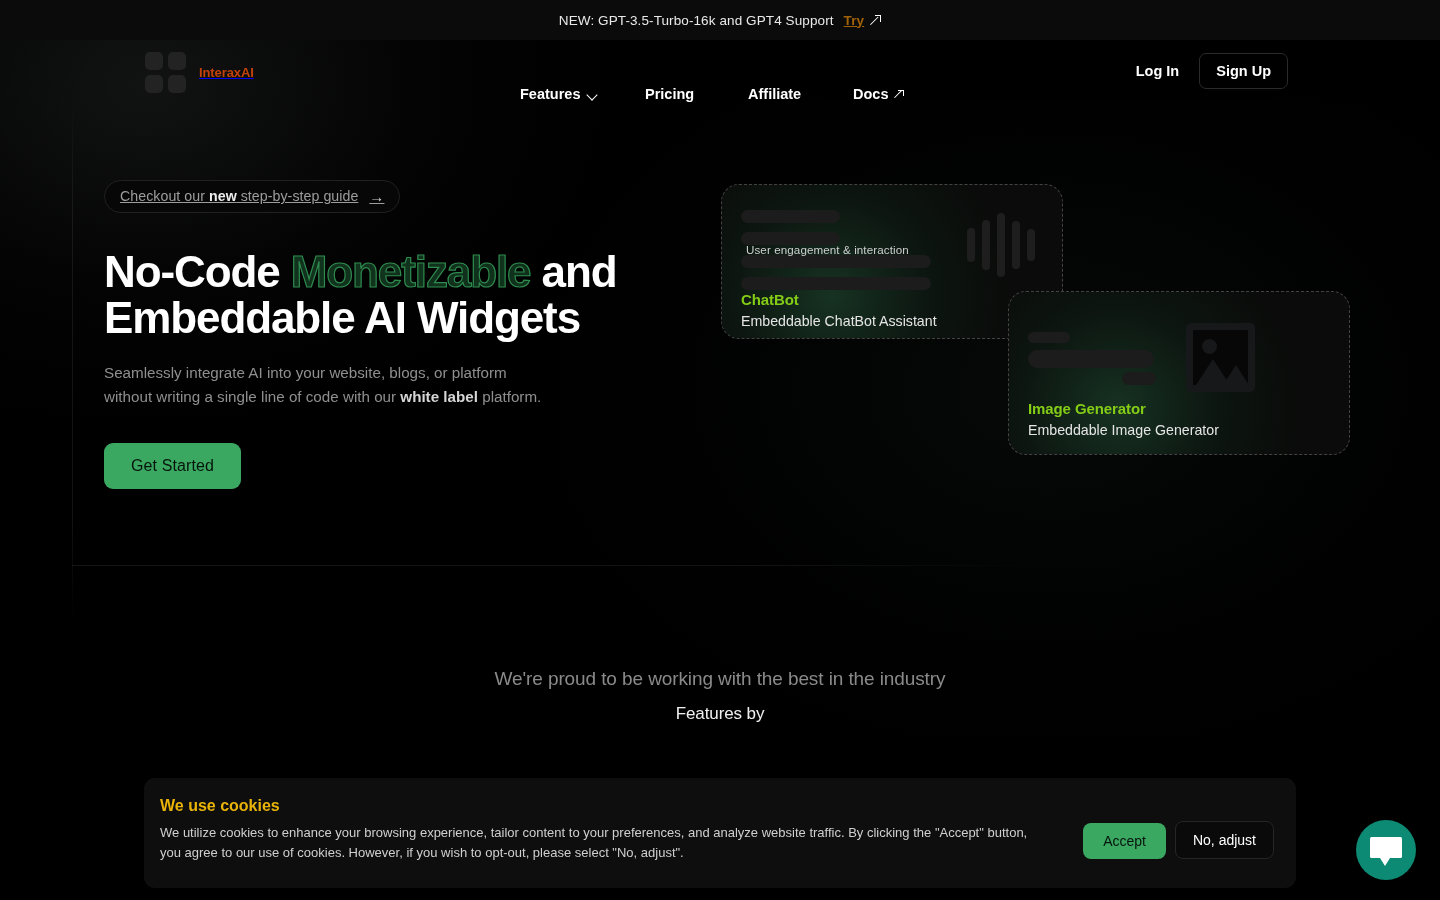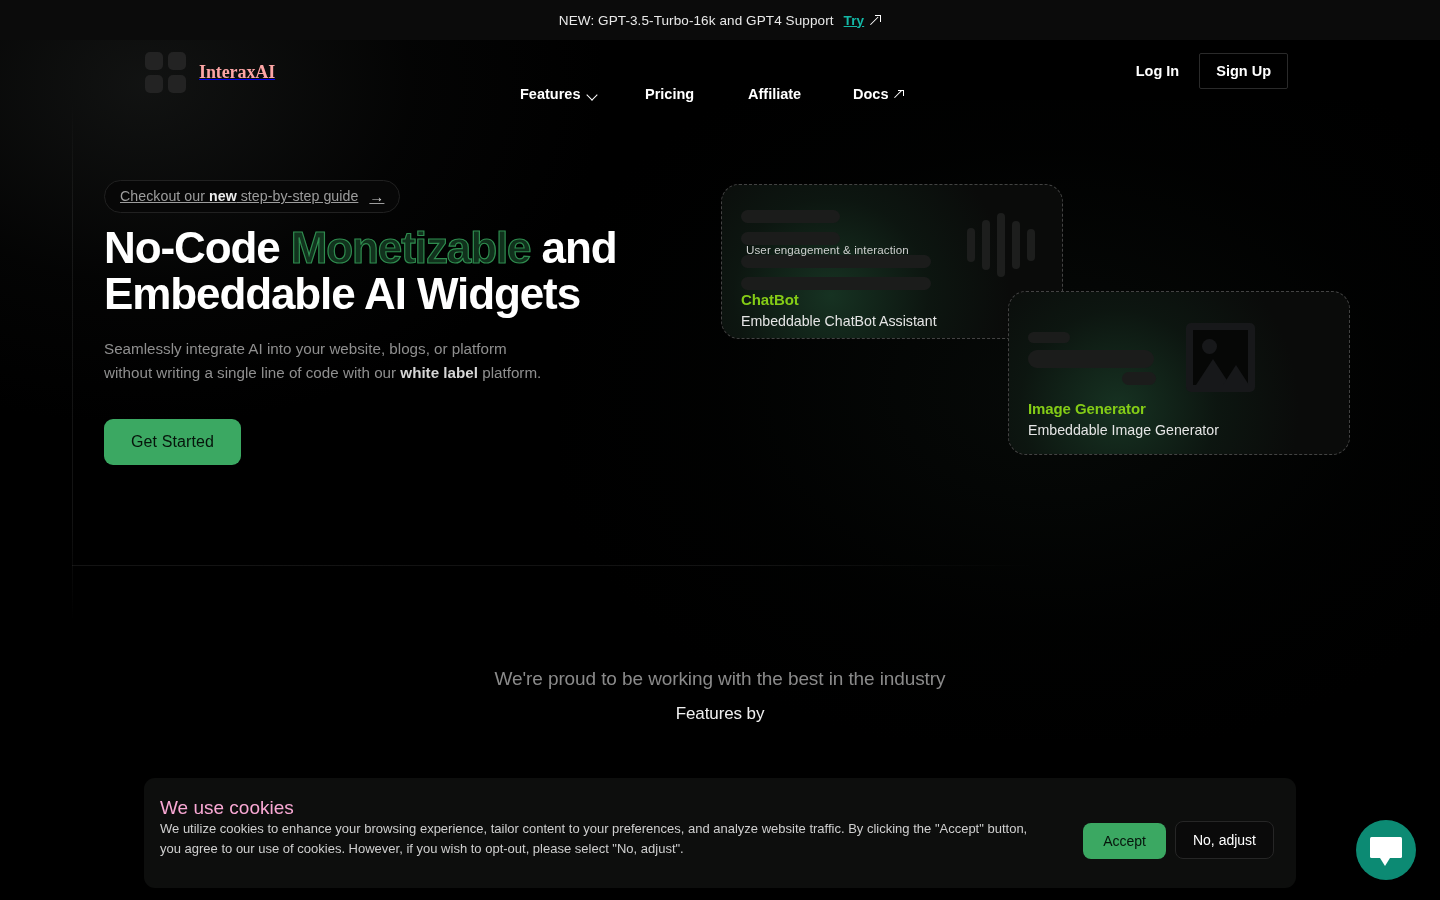--- a/index.html
+++ b/index.html
@@ -24,40 +24,40 @@
     pointer-events:none;
   }
 
   
   .announce {
     position:absolute; left:0; top:0; width:1440px; height:40px;
     display:flex; align-items:center; justify-content:center; gap:10px;
     background:#0b0b0b;
     font-size:13.5px; color:#e9e9e9; letter-spacing:.1px;
   }
-  .announce .try { font-weight:700; color:#14b8a6; display:inline-flex; align-items:center; gap:7px; }
+  .announce .try { font-weight:700; color:#a16207; display:inline-flex; align-items:center; gap:7px; }
   .arrow-ne { display:inline-block; width:10px; height:10px; position:relative; }
   .arrow-ne::before {
     content:""; position:absolute; left:0; bottom:0; width:11px; height:1.4px;
     background:#fff; transform:rotate(-45deg); transform-origin:left bottom;
   }
   .arrow-ne::after {
     content:""; position:absolute; right:0px; top:0px; width:5.5px; height:5.5px;
     border-top:1.4px solid #fff; border-right:1.4px solid #fff;
   }
 
   
   .header {
     position:absolute; left:0; top:40px; width:1440px; height:62px;
     display:flex; align-items:center;
   }
   .brand { position:absolute; left:145px; top:12px; display:flex; align-items:center; gap:13px; }
   .logo-grid { width:41px; height:41px; display:grid; grid-template-columns:18px 18px; grid-template-rows:18px 18px; gap:5px; }
   .logo-grid i { display:block; background:#232323; border-radius:5px; }
-  .brand-name { font-size:18px; font-weight:700; color:#fca5a5; letter-spacing:-.1px;font-family:Liberation Serif, serif; }
+  .brand-name { font-size:13px; font-weight:700; color:#c2410c; letter-spacing:-.1px; }
 
   .nav { position:absolute; left:520px; top:0; height:62px; display:flex; align-items:flex-end; gap:0; }
   .nav a {
     color:#fff; font-size:14.5px; font-weight:700; text-decoration:none;
     display:inline-flex; align-items:center; gap:7px; padding:0 0;
   }
   .nav .slot { display:flex; align-items:center; }
   .chev { width:11px; height:7px; position:relative; display:inline-block; }
   .chev::before {
     content:""; position:absolute; left:1px; top:0px; width:7px; height:7px;
@@ -70,21 +70,21 @@
   }
   .arrow-ne-s::after {
     content:""; position:absolute; right:0; top:0; width:5px; height:5px;
     border-top:1.3px solid #fff; border-right:1.3px solid #fff;
   }
 
   .auth { position:absolute; right:152px; top:0; height:62px; display:flex; align-items:center; gap:10px; }
   .login-link { color:#fff; font-size:14.5px; font-weight:700; text-decoration:none; padding:8px 10px; }
   .signup-btn {
     background:#000; color:#fff; font-size:14.5px; font-weight:700;
-    border:1px solid #2a2a2a; border-radius:2px; padding:9px 16px; cursor:pointer;
+    border:1px solid #2a2a2a; border-radius:7px; padding:9px 16px; cursor:pointer;
     font-family:"Liberation Sans", sans-serif;
   }
 
   
   .vrule {
     position:absolute; left:72px; top:102px; width:1px; height:520px;
     background:linear-gradient(to bottom, rgba(255,255,255,0.00) 0%, rgba(255,255,255,0.075) 22%, rgba(255,255,255,0.075) 80%, rgba(255,255,255,0.0) 100%);
   }
   .hrule {
     position:absolute; left:72px; top:565px; width:965px; height:1px;
@@ -96,21 +96,21 @@
   .pill {
     display:inline-flex; align-items:center; gap:11px;
     border:1px solid #212121; border-radius:20px;
     padding:7px 15px 8px 15px; background:#070707;
     font-size:14.2px; color:#9d9d9d; letter-spacing:.05px;
   }
   .pill b { color:#ededed; font-weight:700; }
   .pill .ar { color:#cfcfcf; font-size:15px; line-height:1; }
 
   h1.hero-title {
-    margin-top:12px;
+    margin-top:36px;
     font-size:44px; line-height:1.04; font-weight:700; color:#fff; letter-spacing:-1.1px;
   }
   .outline-word {
     color:transparent;
     -webkit-text-stroke:1.2px #2f8c4f;
     text-shadow:0 0 1px rgba(47,140,79,0.35);
   }
   .hero-sub {
     margin-top:20px; width:452px;
     font-size:15.2px; line-height:1.59; color:#8f8f8f;
@@ -170,22 +170,22 @@
   .partners-title { font-size:19px; color:#8a8a8a; letter-spacing:-.1px; }
   .powered-by { margin-top:14px; font-size:17px; color:#f0f0f0; letter-spacing:-.1px; }
 
   
   .cookie {
     position:absolute; left:144px; top:778px; width:1152px; height:110px;
     background:#0d0e0d; border-radius:11px;
     display:flex; align-items:flex-start; padding:19px 22px 0 16px; gap:14px;
   }
   .cookie-text { flex:1; }
-  .cookie-h { font-size:19px; font-weight:400; color:#f9a8d4; }
-  .cookie-p { font-size:13px; line-height:1.56; color:#cfcfcf; max-width:880px; }
+  .cookie-h { font-size:16px; font-weight:700; color:#eab308; }
+  .cookie-p { margin-top:8px; font-size:13px; line-height:1.56; color:#cfcfcf; max-width:880px; }
   .cookie-actions { display:flex; align-items:flex-end; gap:9px; padding-top:24px; }
   .btn-accept {
     background:#3ba862; color:#06140b; font-size:14px; border:none; border-radius:8px;
     padding:10px 20px; cursor:pointer; font-family:"Liberation Sans", sans-serif;
   }
   .btn-adjust {
     background:#0a0a0a; color:#fff; font-size:14px; border:1px solid #262626; border-radius:8px;
     padding:10px 17px; cursor:pointer; font-family:"Liberation Sans", sans-serif;
   }
 

